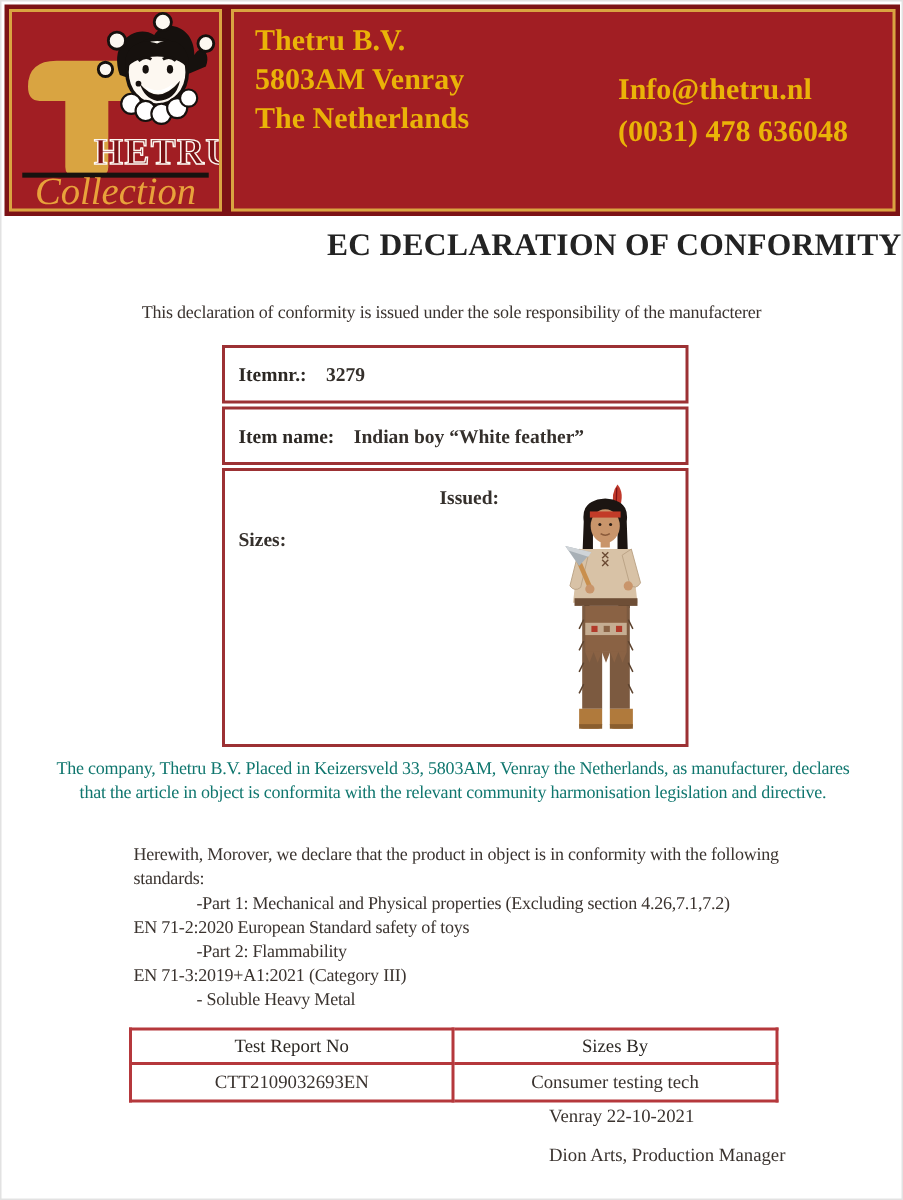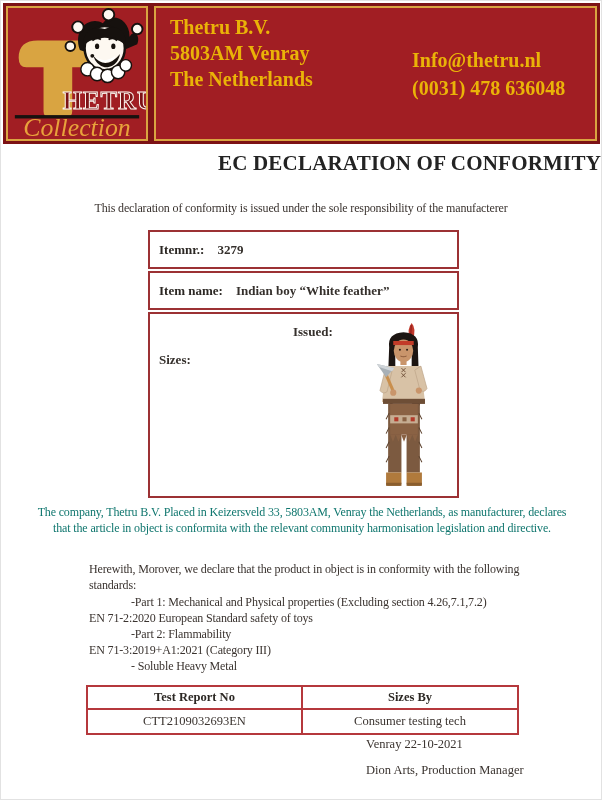--- a/index.html
+++ b/index.html
@@ -57,21 +57,21 @@
   }
   .std-intro { width:462px; margin-bottom:1px; }
   .std-line.indent { padding-left:42px; }
   .report-table {
     position:absolute; left:85px; top:684px; width:433px; border-collapse:collapse;
     font-size:12.5px; color:#3a332f;
   }
   .report-table th, .report-table td {
     border:2px solid #b5383c; text-align:center; font-weight:normal;
   }
-  .report-table th { font-weight:bold; color:#2c2824; height:23px; }
+  .report-table th { font-weight:normal; color:#2c2824; height:23px; }
   .report-table td { height:25px; }
   .col-a { width:215px; }
   .signature-block { position:absolute; left:365px; top:736px; font-size:12.5px; color:#3a332f; }
   .sig-line { margin-bottom:11px; }
 </style>
 </head>
 <body>
 
 <div class="page">
 

